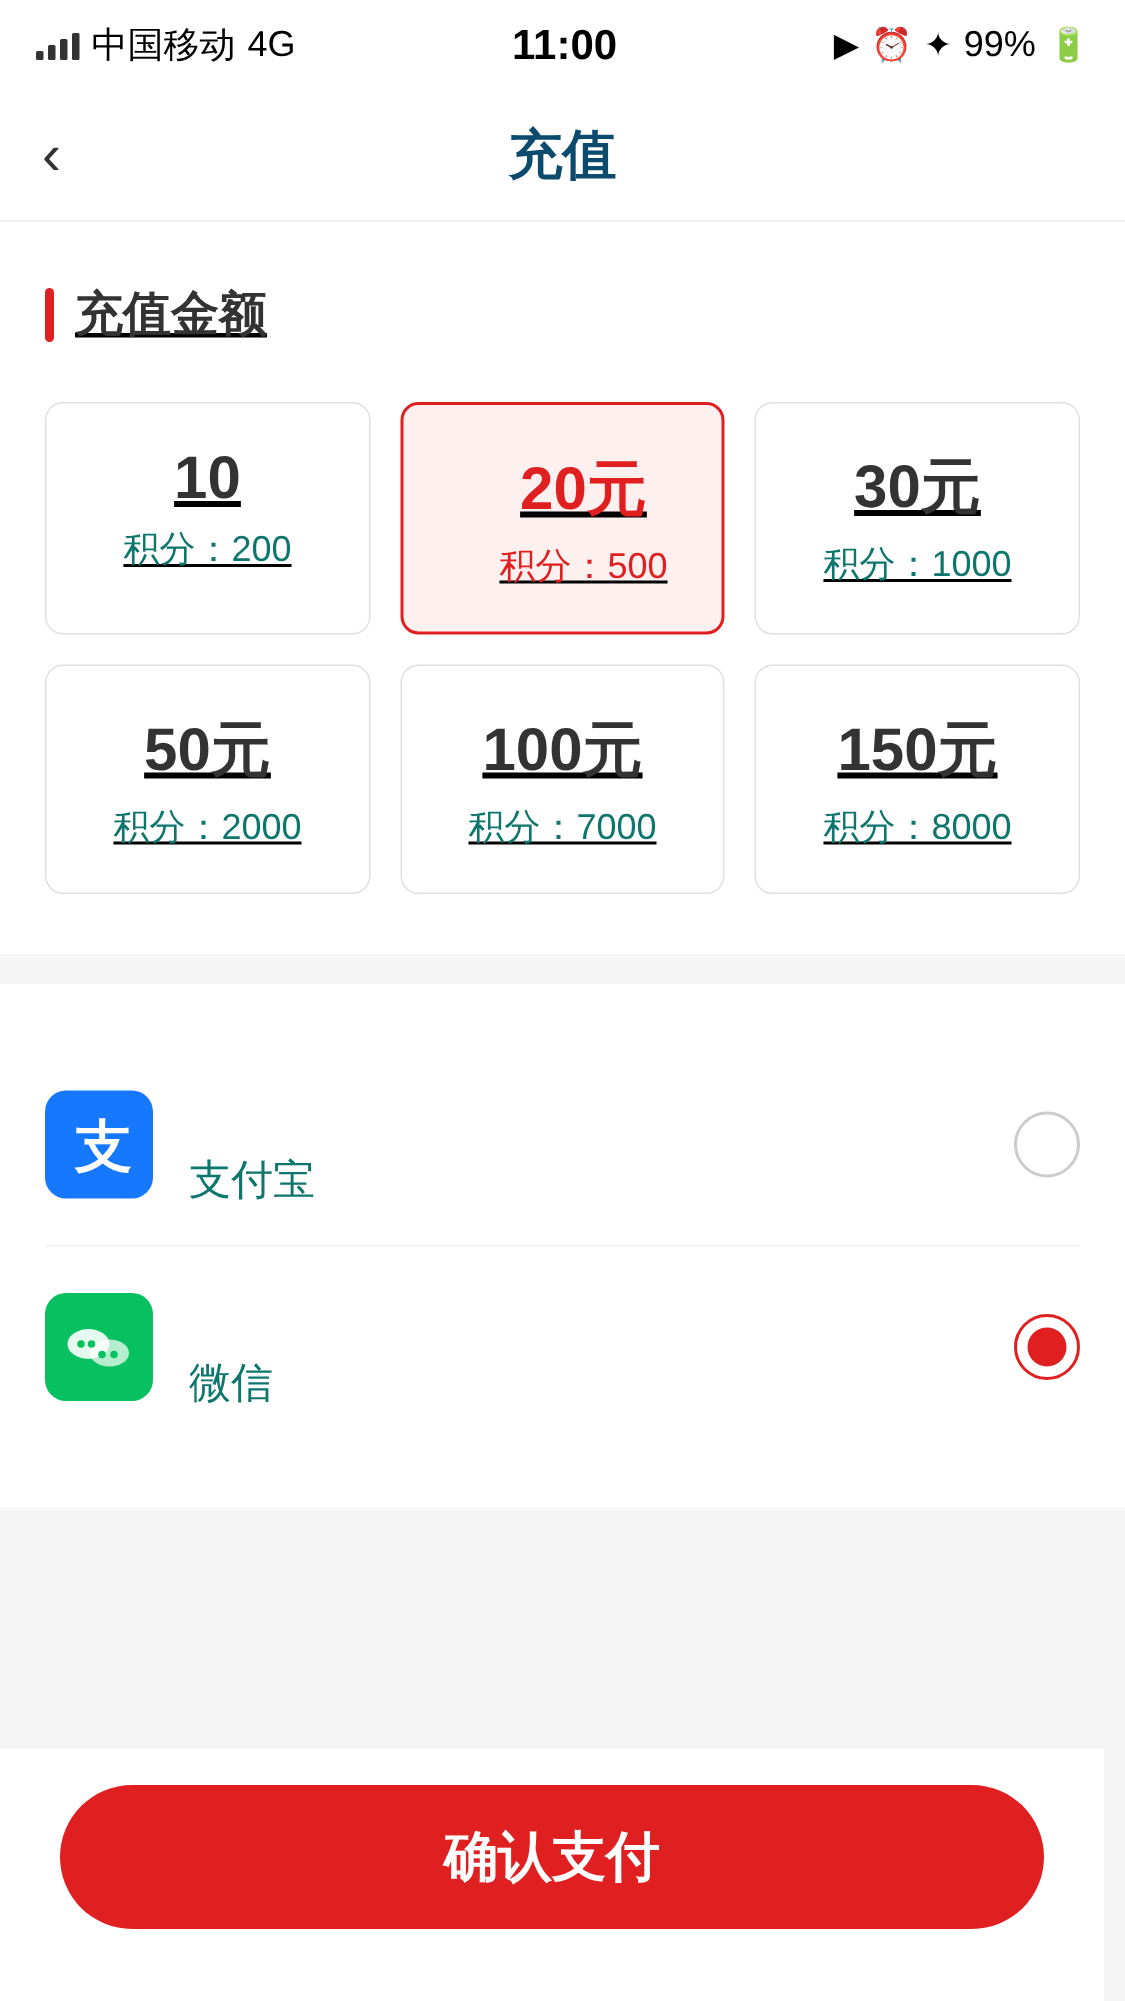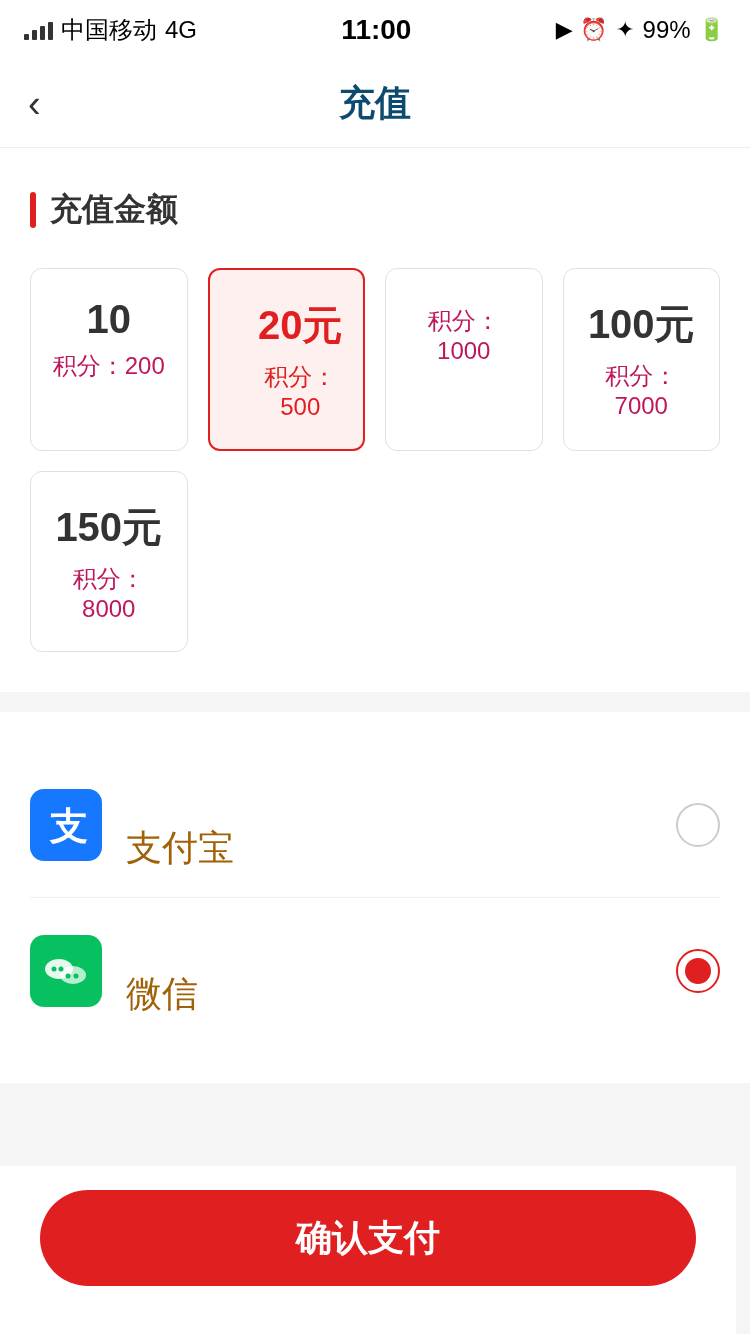--- a/index.html
+++ b/index.html
@@ -56,20 +56,21 @@
       font-size: 36px;
       font-weight: 600;
       color: #0c4a6e;
     }
 
     
     .section {
       background: #fff;
       padding: 40px 30px;
       margin-bottom: 20px;
+      text-decoration: underline;
     }
 
     .section-title {
       display: flex;
       align-items: center;
       gap: 14px;
       margin-bottom: 36px;
     }
     .section-title-bar {
       width: 6px;
@@ -79,21 +80,21 @@
     }
     .section-title-text {
       font-size: 32px;
       font-weight: 600;
       color: #333;
     }
 
     
     .amount-grid {
       display: grid;
-      grid-template-columns: repeat(4, 1fr);
+      grid-template-columns: repeat(3, 1fr);
       gap: 20px;
     }
     .amount-card {
       border: 1px solid #e0e0e0;
       border-radius: 12px;
       padding: 28px 16px;
       text-align: center;
       cursor: pointer;
       background: #fff;
     }
@@ -102,21 +103,21 @@
       background: #fff0f0;
       padding-left: 44px;
     }
     .amount-value {
       font-size: 40px;
       font-weight: 600;
       color: #333;
     }
     .amount-points {
       font-size: 24px;
-      color: #be185d;
+      color: #0f766e;
       margin-top: 8px;
     }
     .amount-card.selected .amount-value,
     .amount-card.selected .amount-points {
       color: #e02020;
     }
 
     
     .payment-section {
       background: #fff;
@@ -136,22 +137,22 @@
       display: flex;
       align-items: center;
       justify-content: center;
       margin-right: 24px;
       font-size: 40px;
       flex-shrink: 0;
     }
     .payment-icon.alipay { background: #1677ff; }
     .payment-icon.wechat { background: #07c160; }
     .payment-name {
-      font-size: 36px;
-      color: #a16207;
+      font-size: 28px;
+      color: #0f766e;
       flex: 1;
       margin-top: 48px;
     }
 
     
     .radio {
       width: 44px;
       height: 44px;
       border-radius: 50%;
       border: 2px solid #ccc;
@@ -240,23 +241,28 @@
         <div class="amount-value">10</div>
         <div class="amount-points">积分：200</div>
       </div>
 
       <div class="amount-card selected">
         <div class="amount-value">20元</div>
         <div class="amount-points">积分：500</div>
       </div>
 
       <div class="amount-card">
+        <div class="amount-value">30元</div>
         <div class="amount-points">积分：1000</div>
       </div>
 
+      <div class="amount-card">
+        <div class="amount-value">50元</div>
+        <div class="amount-points">积分：2000</div>
+      </div>
 
       <div class="amount-card">
         <div class="amount-value">100元</div>
         <div class="amount-points">积分：7000</div>
       </div>
 
       <div class="amount-card">
         <div class="amount-value">150元</div>
         <div class="amount-points">积分：8000</div>
       </div>

